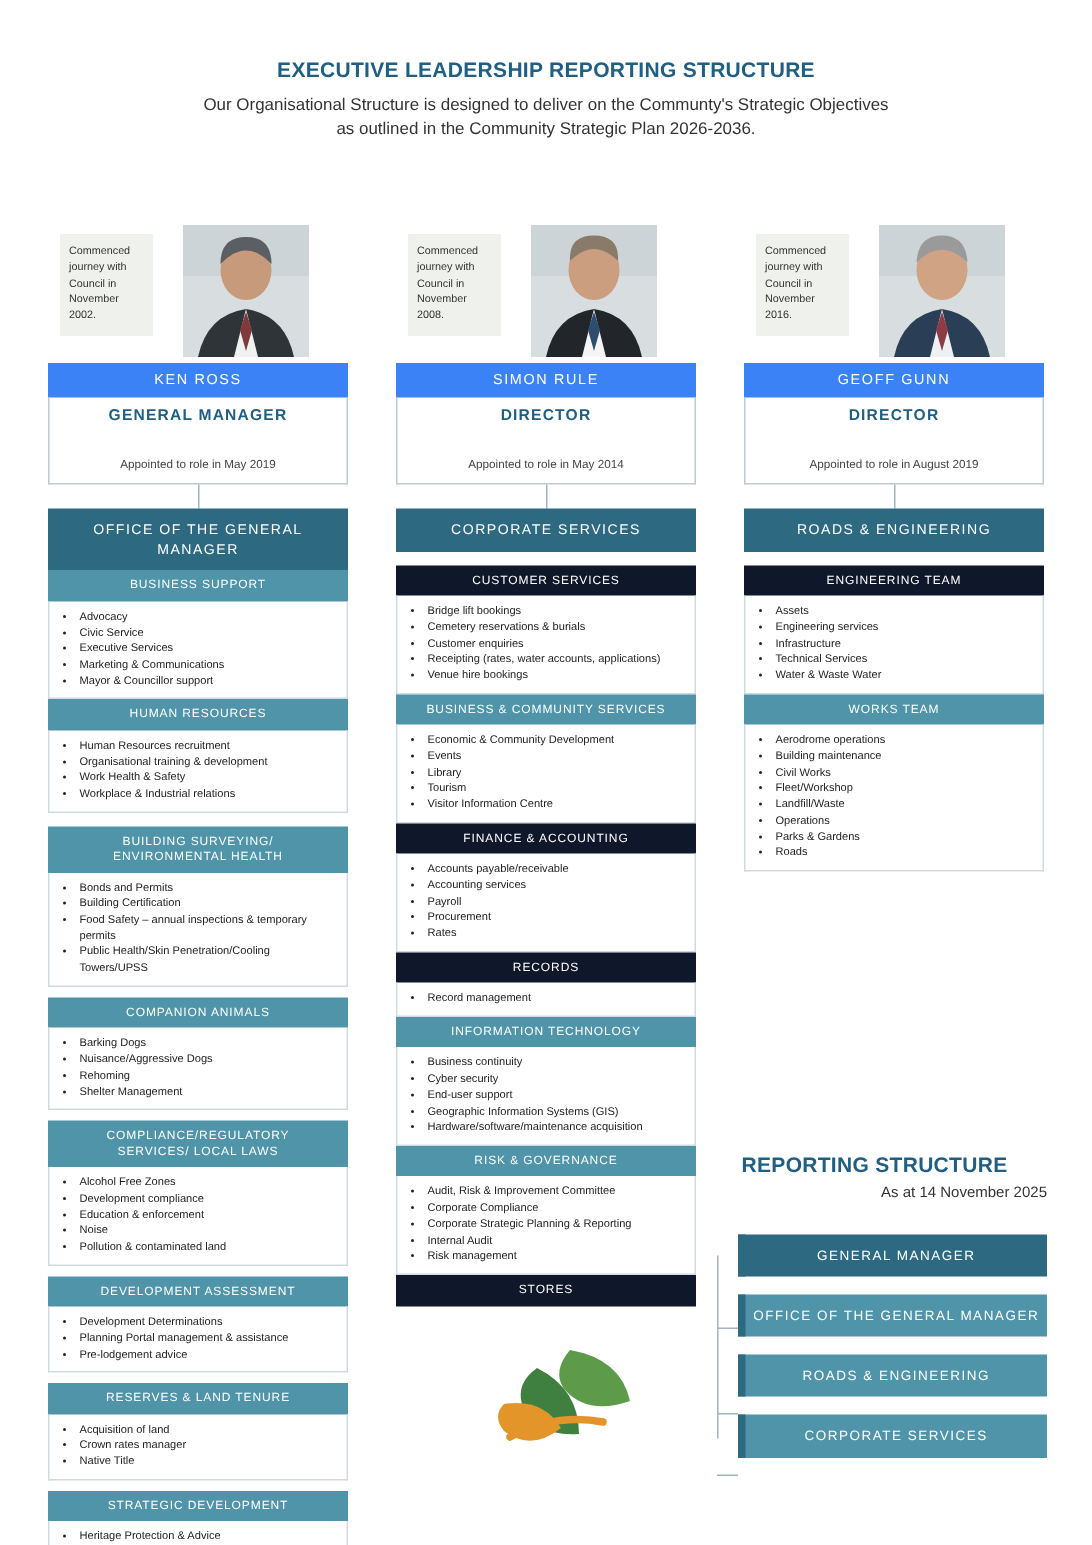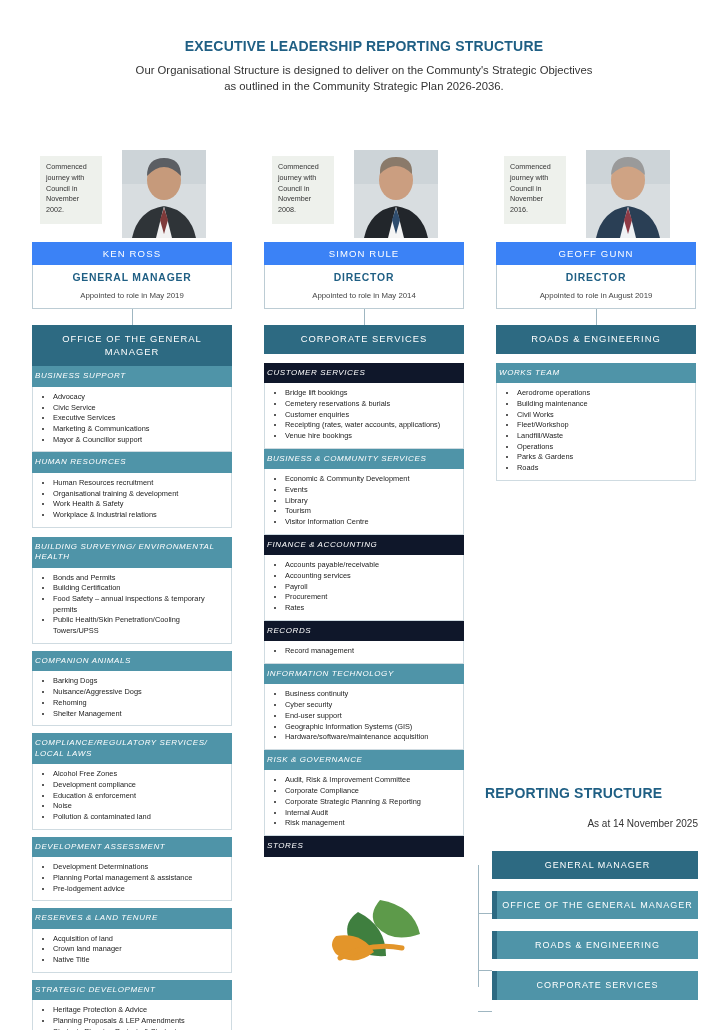--- a/index.html
+++ b/index.html
@@ -77,21 +77,21 @@
     text-align:center;
     padding:7px 0 8px;
   }
   .role{
     color:#1f5f84;
     font-weight:bold;
     font-size:10.4px;
     letter-spacing:.8px;
   }
   .appointed{
-    margin-top:8px;
+    margin-top:22px;
     font-size:7.8px;
     color:#444;
   }
 
   .connector{
     width:1px;height:16px;
     background:#9fb6c1;
     margin:0 auto;
   }
 
@@ -101,26 +101,25 @@
     text-align:center;
     font-size:9.4px;
     letter-spacing:1px;
     padding:8px 4px;
     line-height:1.35;
   }
 
   .teal-bar{
     background:#4f94a8;
     color:#fff;
-    text-align:left;
+    text-align:center;
     font-size:8px;
     letter-spacing:.6px;
-    padding:5px 3px;
+    padding:5px 14px;
     line-height:1.3;
-    font-style:italic;
   }
   .light-bar{
     background:#0f172a;
   }
   .list-box{
     border:1px solid #cfdbe1;
     border-top:none;
     padding:5px 6px 6px 6px;
   }
   .list-box ul{
@@ -136,26 +135,26 @@
   .gap{height:9px;}
   .gap-sm{height:7px;}
 
   
   .reporting{
     position:absolute;
     left:468px;top:768px;
     width:230px;
   }
   .reporting h2{
-    margin:17px;
+    margin:0;
     font-size:14px;
     color:#1f5f84;
     font-weight:bold;
     letter-spacing:.2px;
-    text-align:left;
+    text-align:center;
   }
   .reporting .asat{
     margin:6px 0 0;
     font-size:10px;
     color:#333;
     text-align:right;
   }
   .rs-tree{
     position:relative;
     margin-top:22px;
@@ -303,21 +302,21 @@
       </ul>
         </div>
     </div>
 
     <div class="gap-sm"></div>
     <div>
       <div class="teal-bar">RESERVES &amp; LAND TENURE</div>
       <div class="list-box">
           <ul>
         <li>Acquisition of land</li>
-        <li>Crown land manager</li>
+        <li>Crown rates manager</li>
         <li>Native Title</li>
       </ul>
         </div>
     </div>
 
     <div class="gap-sm"></div>
     <div>
       <div class="teal-bar">STRATEGIC DEVELOPMENT</div>
       <div class="list-box">
           <ul>
@@ -449,20 +448,32 @@
     </div>
     <div class="name-bar">GEOFF GUNN</div>
     <div class="role-box">
       <div class="role">DIRECTOR</div>
       <div class="appointed">Appointed to role in August 2019</div>
     </div>
     <div class="connector"></div>
     <div class="unit-bar">ROADS &amp; ENGINEERING</div>
     <div class="gap"></div>
 
+    <div>
+      <div class="teal-bar light-bar">ENGINEERING TEAM</div>
+      <div class="list-box">
+          <ul>
+        <li>Assets</li>
+        <li>Engineering services</li>
+        <li>Infrastructure</li>
+        <li>Technical Services</li>
+        <li>Water &amp; Waste Water</li>
+      </ul>
+        </div>
+    </div>
 
     <div>
       <div class="teal-bar">WORKS TEAM</div>
       <div class="list-box">
           <ul>
         <li>Aerodrome operations</li>
         <li>Building maintenance</li>
         <li>Civil Works</li>
         <li>Fleet/Workshop</li>
         <li>Landfill/Waste</li>

